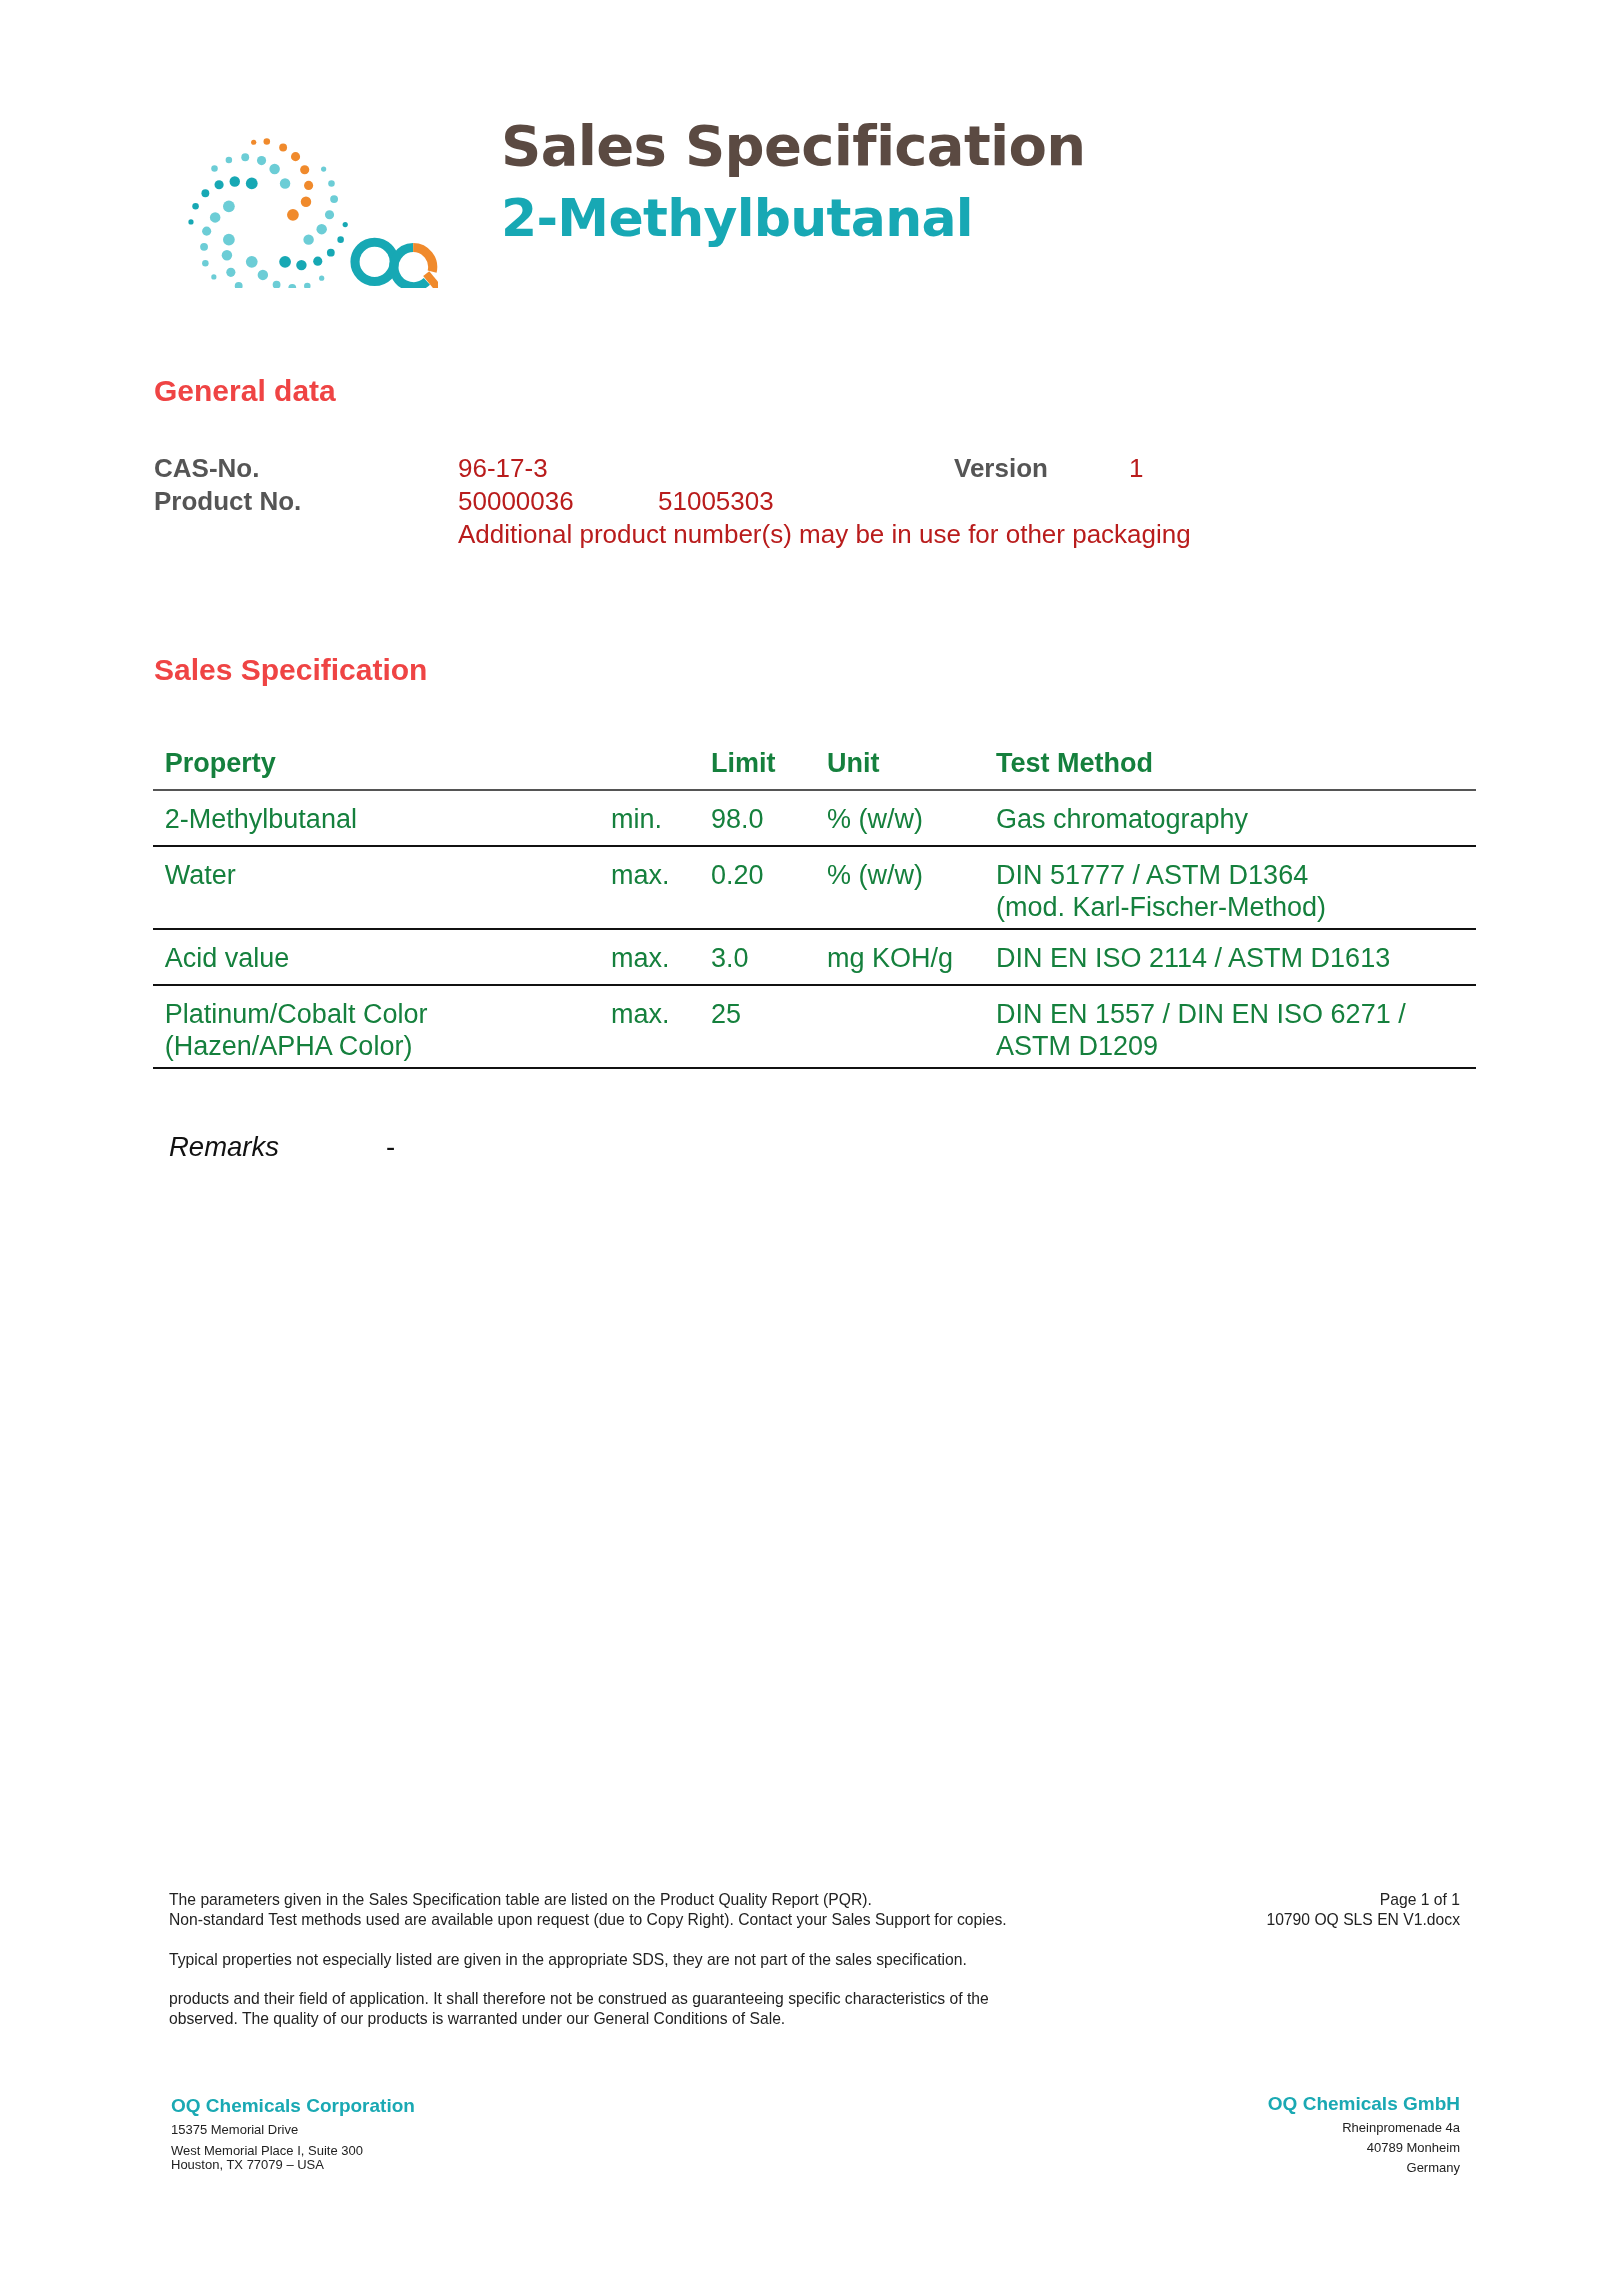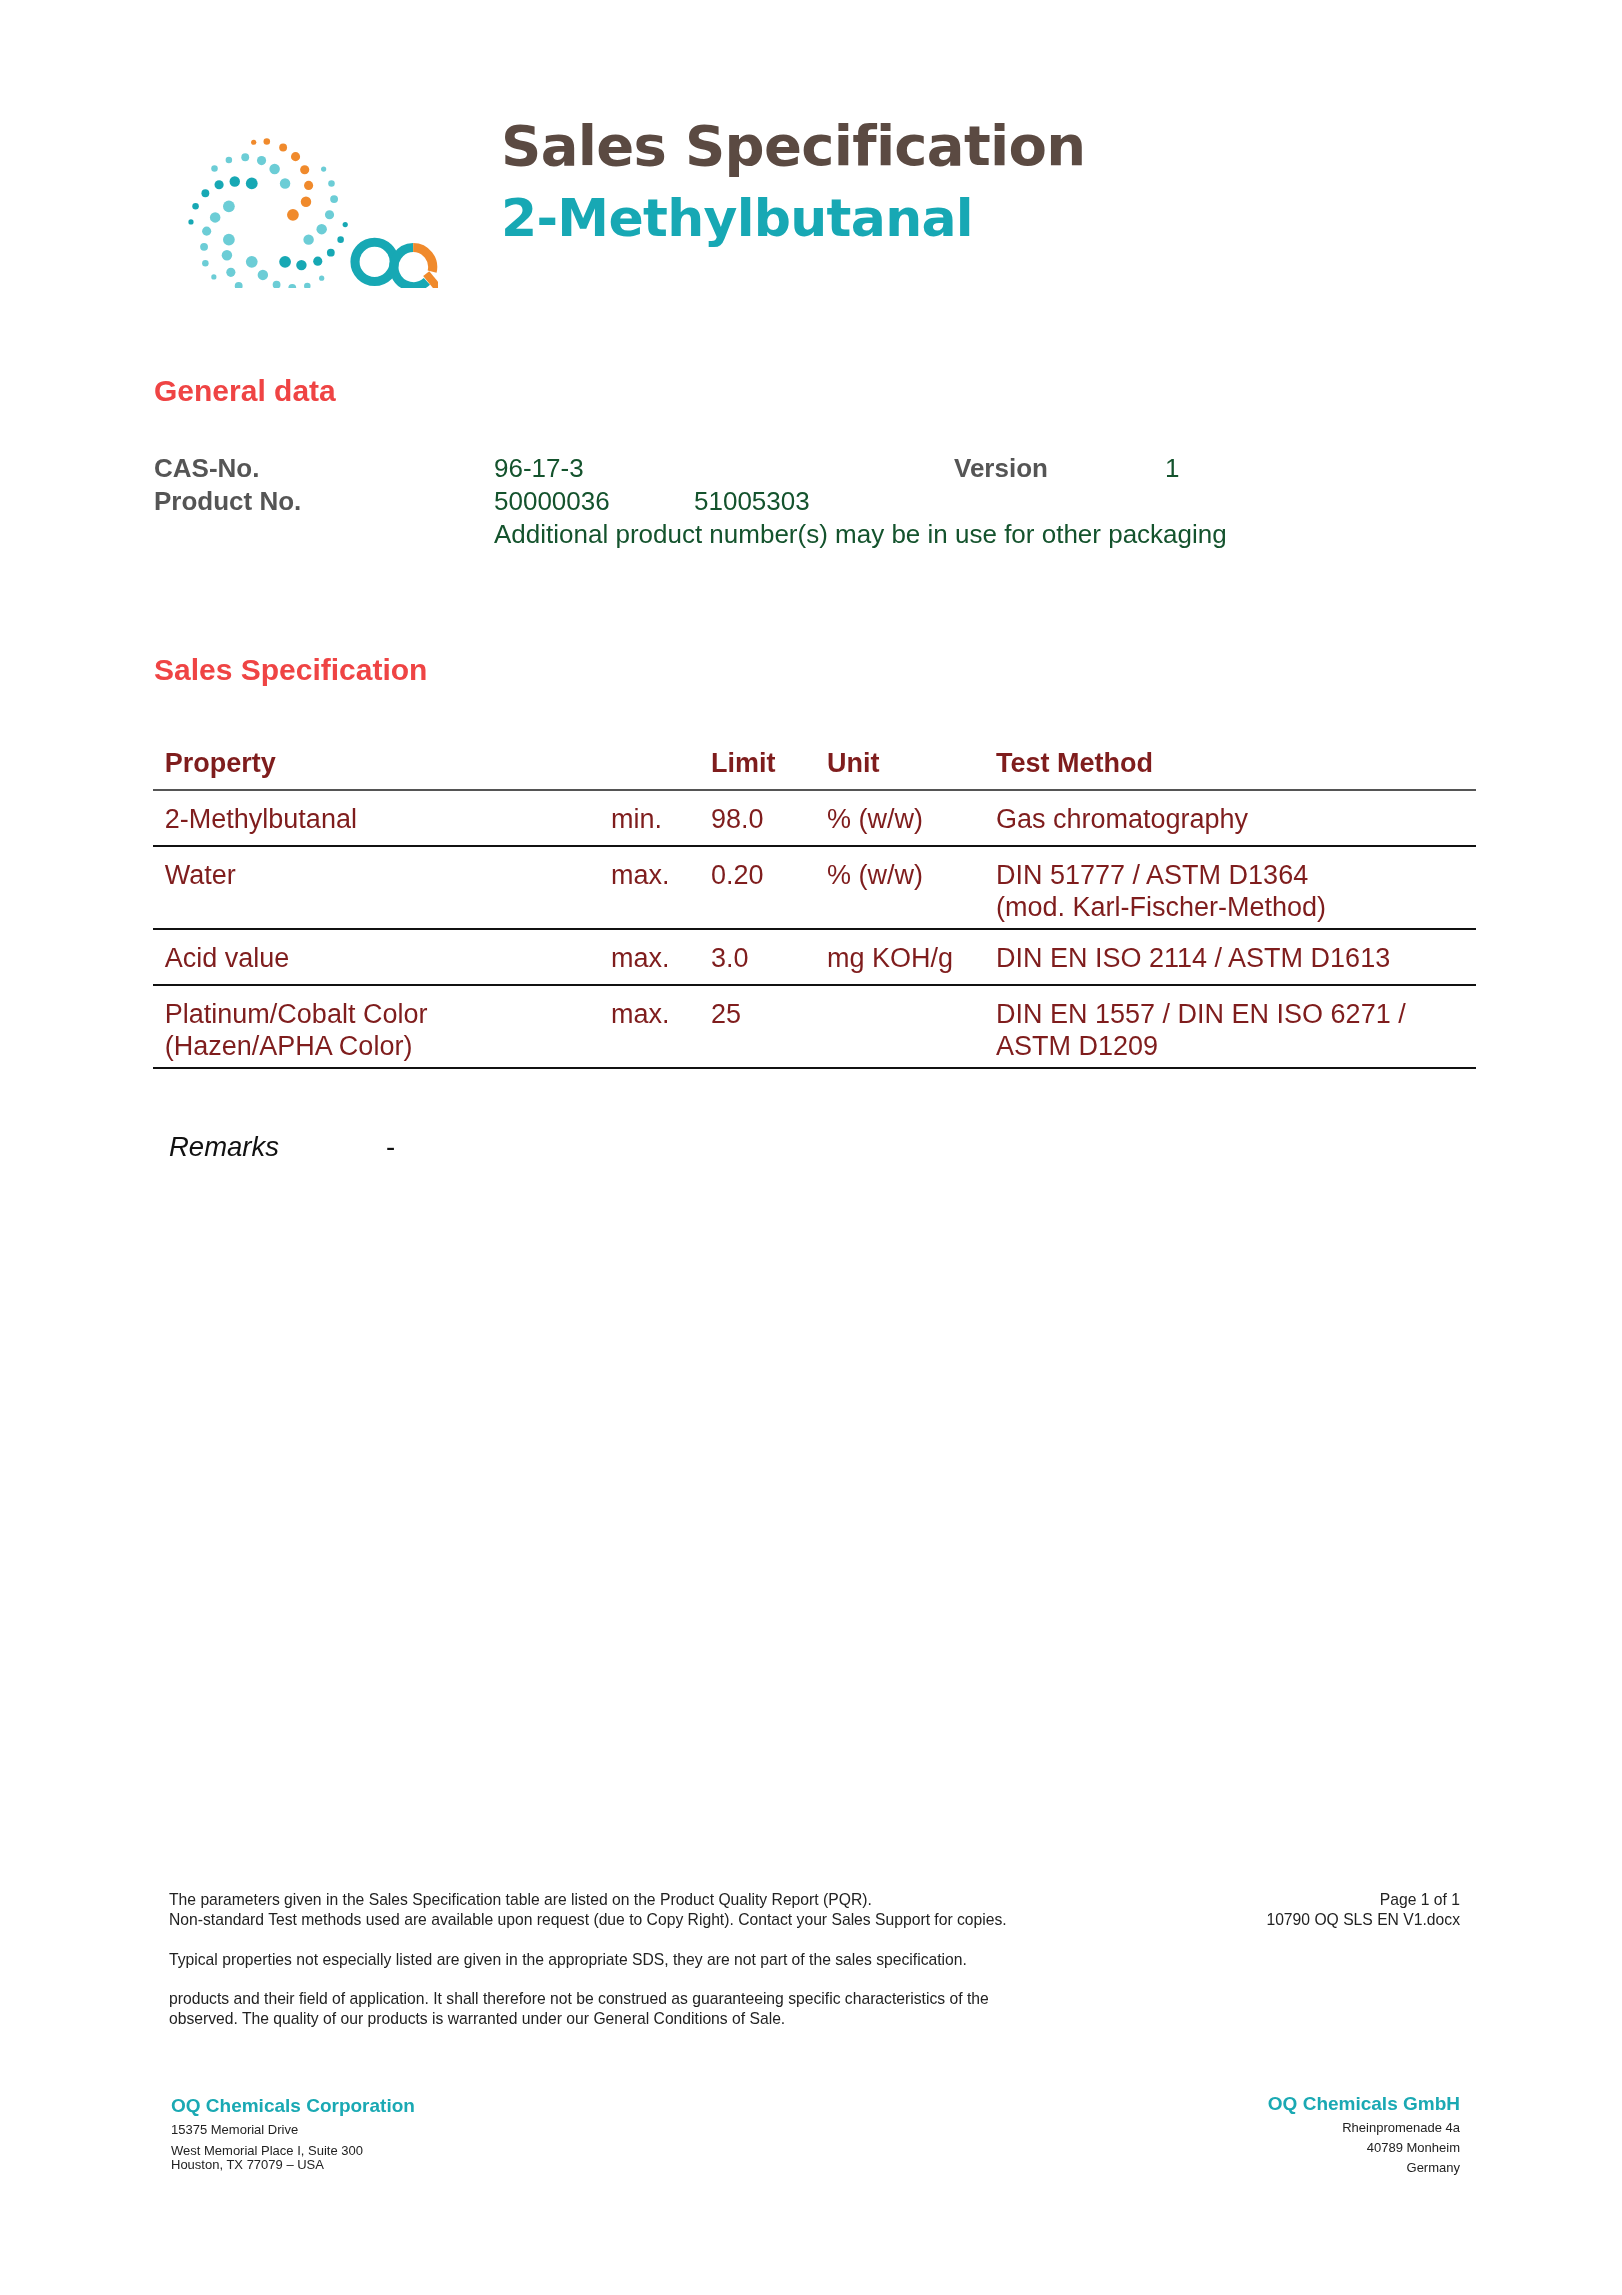--- a/index.html
+++ b/index.html
@@ -7,27 +7,27 @@
   .abs { position: absolute; }
 
   
   #logo { left: 157px; top: 105px; width: 281px; height: 183px; }
   .title-main { left: 501px; top: 113px; font-family: "DejaVu Sans", sans-serif; font-weight: bold; font-size: 56px; color: #5b4a42; letter-spacing: -0.7px; white-space: nowrap; }
   .title-sub { left: 501px; top: 188px; font-family: "DejaVu Sans", sans-serif; font-weight: bold; font-size: 52px; color: #17a8b4; letter-spacing: -0.7px; white-space: nowrap; }
 
   .section-heading { font-weight: bold; font-size: 30px; color: #ef4444; white-space: nowrap; }
 
   .gd-label { font-weight: bold; font-size: 26px; color: #555555; white-space: nowrap; }
-  .gd-value { font-size: 26px; color: #14532d; white-space: nowrap; margin-left: 36px; }
+  .gd-value { font-size: 26px; color: #b91c1c; white-space: nowrap; }
 
   
   .spec-table { left: 153px; top: 739px; width: 1323px; }
   .row { position: relative; width: 100%; border-bottom: 2.6px solid #111; }
   .row.header { height: 50px; border-bottom: 2.6px solid #555; }
-  .cell { position: absolute; font-size: 27px; line-height: 34px; color: #7f1d1d; white-space: nowrap; }
+  .cell { position: absolute; font-size: 27px; line-height: 34px; color: #15803d; white-space: nowrap; }
   .header .cell { font-weight: bold; top: 6.5px; }
   .c-prop { left: 11.8px; }
   .c-qual { left: 458px; }
   .c-limit { left: 558px; }
   .c-unit { left: 674px; }
   .c-method { left: 843px; }
   .row .cell.body { top: 10.5px; }
 
   .remarks-label { left: 169px; top: 1131px; font-style: italic; font-size: 27.5px; color: #111; }
   .remarks-value { left: 386px; top: 1131px; font-size: 27.5px; color: #111; }

